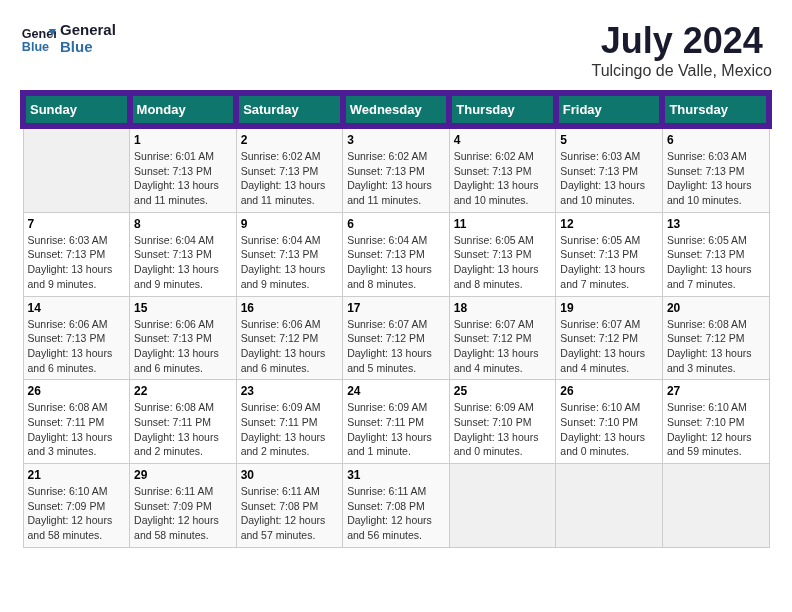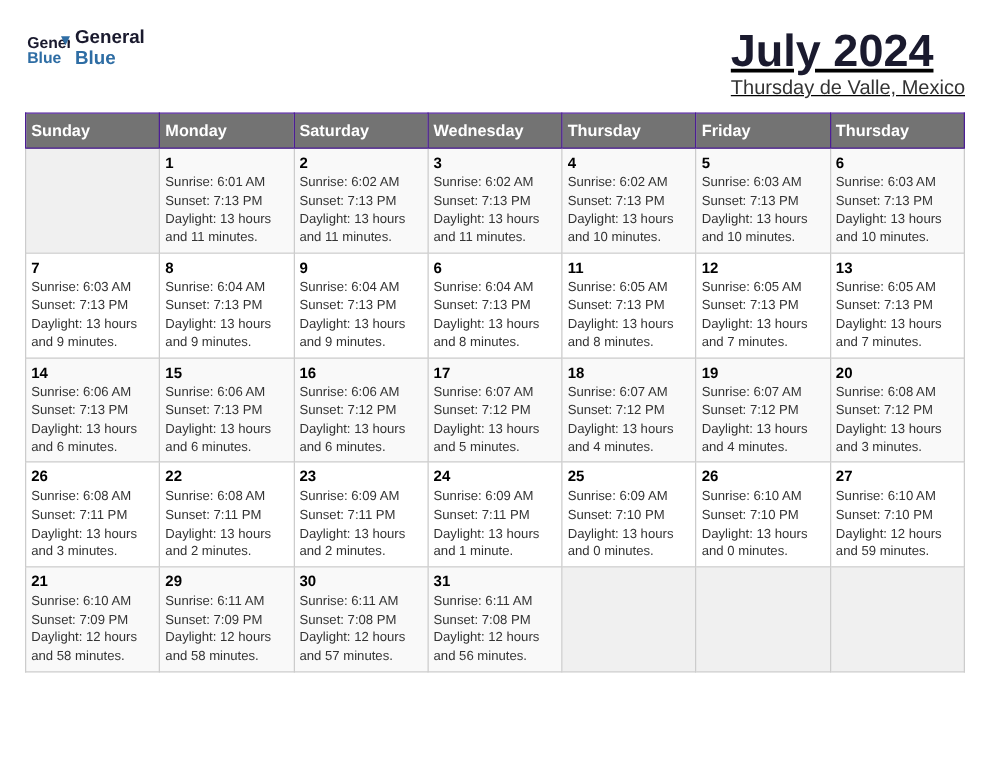--- a/index.html
+++ b/index.html
@@ -19,45 +19,44 @@
     .logo {
       display: flex;
       align-items: center;
       gap: 4px;
     }
     .logo-icon {
       width: 36px;
       height: 36px;
     }
     .title-block {
-      text-align: left;
-      text-decoration: underline;
+      text-align: center;
     }
     .month-year {
       font-size: 36px;
       font-weight: bold;
       color: #1a1a2e;
     }
     .location {
       font-size: 16px;
       color: #333;
     }
     table {
       width: 100%;
       border-collapse: collapse;
       font-size: 11px;
     }
     thead tr th {
-      background-color: #737373;
+      background-color: #0f766e;
       color: #fff;
       padding: 6px 4px;
       text-align: left;
       font-size: 13px;
       font-weight: bold;
-      border: 1px solid #4c1d95;
+      border: 6px solid #4c1d95;
     }
     tbody tr td {
       border: 1px solid #ccc;
       vertical-align: top;
       padding: 4px;
       width: 14.28%;
       min-height: 80px;
     }
     .day-num {
       font-weight: bold;
@@ -90,21 +89,21 @@
       <text x="2" y="34" font-size="14" font-weight="bold" fill="#2e6da4">Blue</text>
       <polygon points="32,10 40,10 36,18" fill="#2e6da4"></polygon>
     </svg>
     <div>
       <div style="font-size:15px;font-weight:bold;color:#1a1a2e;">General</div>
       <div style="font-size:15px;font-weight:bold;color:#2e6da4;">Blue</div>
     </div>
   </div>
   <div class="title-block">
     <div class="month-year">July 2024</div>
-    <div class="location">Thursday de Valle, Mexico</div>
+    <div class="location">Tulcingo de Valle, Mexico</div>
   </div>
 </div>
 
 <table>
   <thead>
     <tr>
     <th>Sunday</th>
         <th>Monday</th>
         <th>Saturday</th>
         <th>Wednesday</th>

